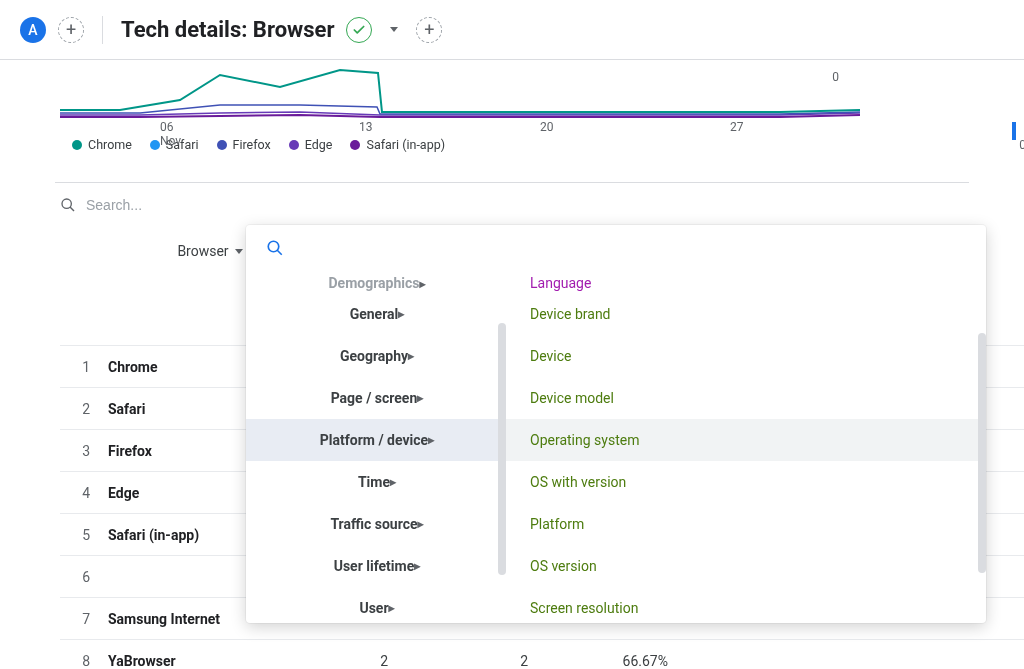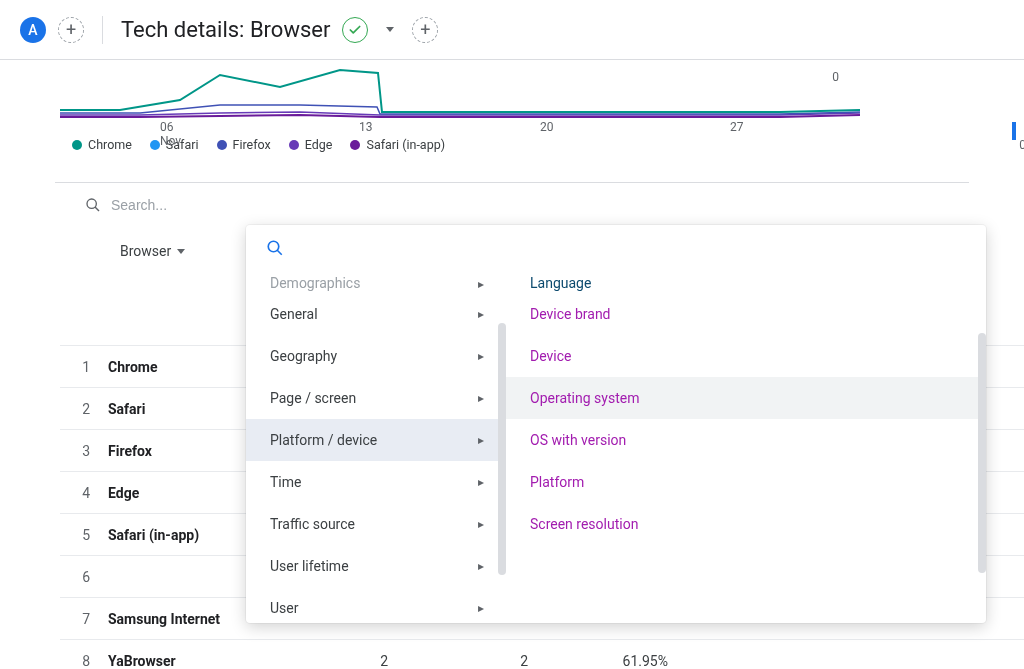--- a/index.html
+++ b/index.html
@@ -3,70 +3,70 @@
 <meta charset="utf-8">
 <style>
   * { box-sizing: border-box; margin: 0; padding: 0; }
   body { font-family: Roboto, Arial, sans-serif; font-size: 14px; color: #202124; background: #fff; width: 1024px; height: 669px; overflow: hidden; position: relative; }
 
   
   .header { height: 60px; border-bottom: 1px solid #dadce0; display: flex; align-items: center; padding: 0 20px; gap: 12px; background:#fff;}
   .badge-a { width: 26px; height: 26px; border-radius: 50%; background: #1a73e8; color: #fff; display:flex; align-items:center; justify-content:center; font-weight:500; font-size:14px;}
   .plus-circle { width: 26px; height: 26px; border-radius: 50%; border: 1px dashed #9aa0a6; display:flex; align-items:center; justify-content:center; color:#5f6368; cursor:pointer; font-size:18px; line-height:1;}
   .divider-v { width:1px; height:28px; background:#dadce0; margin: 0 6px;}
-  .title { font-size: 22px; font-weight:400; color:#202124; }
+  .title { font-size: 22px; font-weight:700; color:#202124; }
   .check-circle { width:26px; height:26px; border-radius:50%; border:1px solid #34a853; display:flex; align-items:center; justify-content:center; color:#34a853;}
   .chev-btn { width:20px; display:flex; align-items:center; justify-content:center; color:#5f6368; cursor:pointer;}
 
   
   .chart-wrap { position:relative; padding: 5px 60px 10px 60px; }
   .chart-svg { width: 800px; height: 60px; display:block;}
   .axis-label { position:absolute; font-size:12px; color:#5f6368; }
   .legend { display:flex; gap:18px; padding: 12px 0 12px 12px; font-size:12.5px; color:#3c4043; align-items:center; flex-wrap:wrap;}
   .legend-item { display:flex; align-items:center; gap:6px;}
   .dot { width:10px; height:10px; border-radius:50%; }
   .mini-chart { position:absolute; right:6px; top:62px; width:14px; height:24px; }
 
   .sep { height:1px; background:#dadce0; margin: 8px 55px 0 55px;}
 
   
-  .search-row { display:flex; align-items:center; gap:10px; padding: 14px 60px 14px 60px; color:#5f6368;margin-left:25px;}
+  .search-row { display:flex; align-items:center; gap:10px; padding: 14px 60px 14px 60px; color:#5f6368;}
   .search-input { border:none; outline:none; font-size:14px; color:#5f6368; flex:1; }
   .search-input::placeholder { color:#9aa0a6;}
   .mag-icon { width:16px; height:16px; }
 
   
   .dim-row { padding: 0 60px; display:flex; align-items:center; height:48px;}
-  .dim-col { width: 240px; display:flex; justify-content:flex-start; padding-left:60px;}
+  .dim-col { width: 240px; display:flex; justify-content:center; padding-left:60px;}
   .dim-btn { display:flex; align-items:center; gap:6px; font-size:14px; color:#3c4043; cursor:pointer; }
   .tri-down { width:0;height:0;border-left:4px solid transparent;border-right:4px solid transparent;border-top:5px solid #5f6368;}
 
   
   .table-area { padding-left:60px; position:relative;}
   .trow { display:flex; align-items:center; height:42px; border-top:1px solid #e8eaed; font-size:14px; }
   .cell-idx { width:48px; text-align:right; padding-right:18px; color:#5f6368;}
   .cell-name { flex:0 0 200px; font-weight:700; color:#202124;}
   .cell-num { flex:0 0 140px; text-align:right; color:#3c4043;}
   .cell-pct { flex:0 0 140px; text-align:right; color:#3c4043;}
   .cell-last { flex:0 0 120px; text-align:right; padding-right:10px;margin-top:36px;}
 
   
   .dropdown { position:absolute; left:246px; top:225px; width:740px; background:#fff; box-shadow: 0 4px 16px rgba(0,0,0,0.18), 0 0 0 1px rgba(0,0,0,0.04); border-radius:4px; z-index:50; overflow:hidden;}
   .dd-search { display:flex; align-items:center; gap:14px; padding:14px 20px; }
   .dd-search input { border:none; outline:none; font-size:15px; flex:1;}
   .dd-search input::placeholder{color:#9aa0a6;}
   .dd-body { display:flex; height:352px;}
   .dd-col { flex:0 0 260px; overflow:hidden; position:relative;}
   .dd-col2 { flex:1; overflow:hidden; position:relative;}
-  .dd-item { height:42px; display:flex; align-items:center; justify-content:space-between; padding:0 22px 0 24px; font-size:14px; color:#3c4043; cursor:pointer;}
+  .dd-item { height:42px; display:flex; align-items:center; justify-content:center; padding:0 22px 0 24px; font-size:14px; color:#3c4043; cursor:pointer;font-weight:bold;}
   .dd-item .chev { color:#5f6368; font-size:12px;}
   .dd-item.truncated { color:#9aa0a6; height:22px; align-items:flex-end; padding-bottom:2px; overflow:hidden;}
   .dd-item.selected { background:#e8ecf3;}
-  .dd-item2 { height:42px; display:flex; align-items:center; padding-left:24px; font-size:14px; color:#a21caf; cursor:pointer;}
-  .dd-item2.truncated { color:#0c4a6e; height:22px; align-items:flex-end; padding-bottom:2px;}
+  .dd-item2 { height:42px; display:flex; align-items:center; padding-left:24px; font-size:14px; color:#4d7c0f; cursor:pointer;}
+  .dd-item2.truncated { color:#a21caf; height:22px; align-items:flex-end; padding-bottom:2px;}
   .dd-item2.hover { background:#f1f3f4;}
   .scrollbar { position:absolute; right:0; top:52px; width:8px; height:252px; background:#dadce0; border-radius:4px;}
   .red-box { position:absolute; border:3px solid #e53935; pointer-events:none;}
   .red-arrow { position:absolute; pointer-events:none;}
   .blue-mag { color:#1a73e8;}
 </style>
 </head>
 <body>
 
 <div class="header">
@@ -177,21 +177,21 @@
     </div>
   <div class="trow">
       <div class="cell-idx">7</div>
       <div class="cell-name">Samsung Internet</div>
     </div>
   <div class="trow">
     <div class="cell-idx">8</div>
     <div class="cell-name" style="flex:0 0 140px">YaBrowser</div>
     <div class="cell-num">2</div>
     <div class="cell-num">2</div>
-    <div class="cell-pct">61.95%</div>
+    <div class="cell-pct">66.67%</div>
     <div class="cell-last">1.00</div>
   </div>
 </div>
 
 <div class="dropdown">
   <div class="dd-search">
     <svg width="18" height="18" viewBox="0 0 24 24" fill="none" stroke="#1a73e8" stroke-width="2.2" class="blue-mag">
         <circle cx="10" cy="10" r="7"></circle>
         <line x1="21" y1="21" x2="15" y2="15"></line>
       </svg>
@@ -233,23 +233,25 @@
       <div class="dd-item">
           <span>User</span>
           <span class="chev">▸</span>
         </div>
       <div class="scrollbar"></div>
     </div>
     <div class="dd-col2">
       <div class="dd-item2 truncated">Language</div>
       <div class="dd-item2">Device brand</div>
       <div class="dd-item2">Device</div>
+      <div class="dd-item2">Device model</div>
       <div class="dd-item2 hover">Operating system</div>
       <div class="dd-item2">OS with version</div>
       <div class="dd-item2">Platform</div>
+      <div class="dd-item2">OS version</div>
       <div class="dd-item2">Screen resolution</div>
       <div class="scrollbar" style="top:62px; height:240px;"></div>
     </div>
   </div>
 </div>
 
 <div class="red-box" style="left:247px; top:434px; width:235px; height:42px;"></div>
 <svg class="red-arrow" style="left:665px; top:447px;" width="72" height="18">
   <line x1="70" y1="9" x2="12" y2="9" stroke="#e53935" stroke-width="3"></line>
   <polygon points="0,9 14,3 14,15" fill="#e53935"></polygon>

